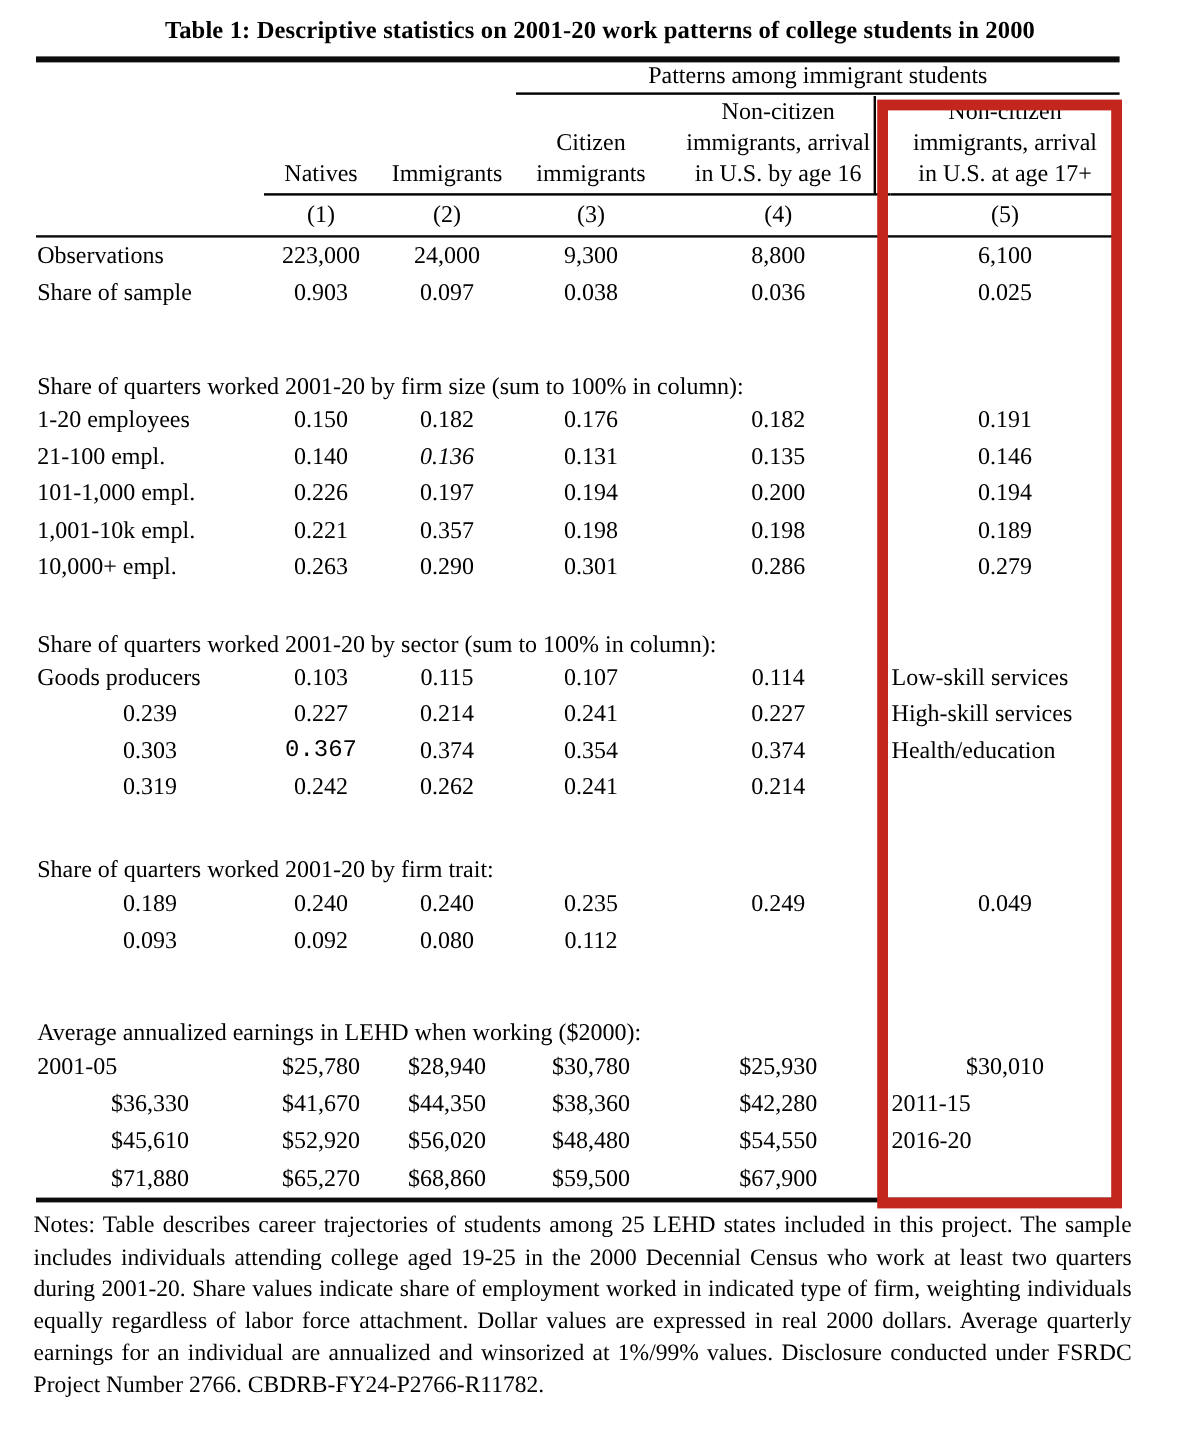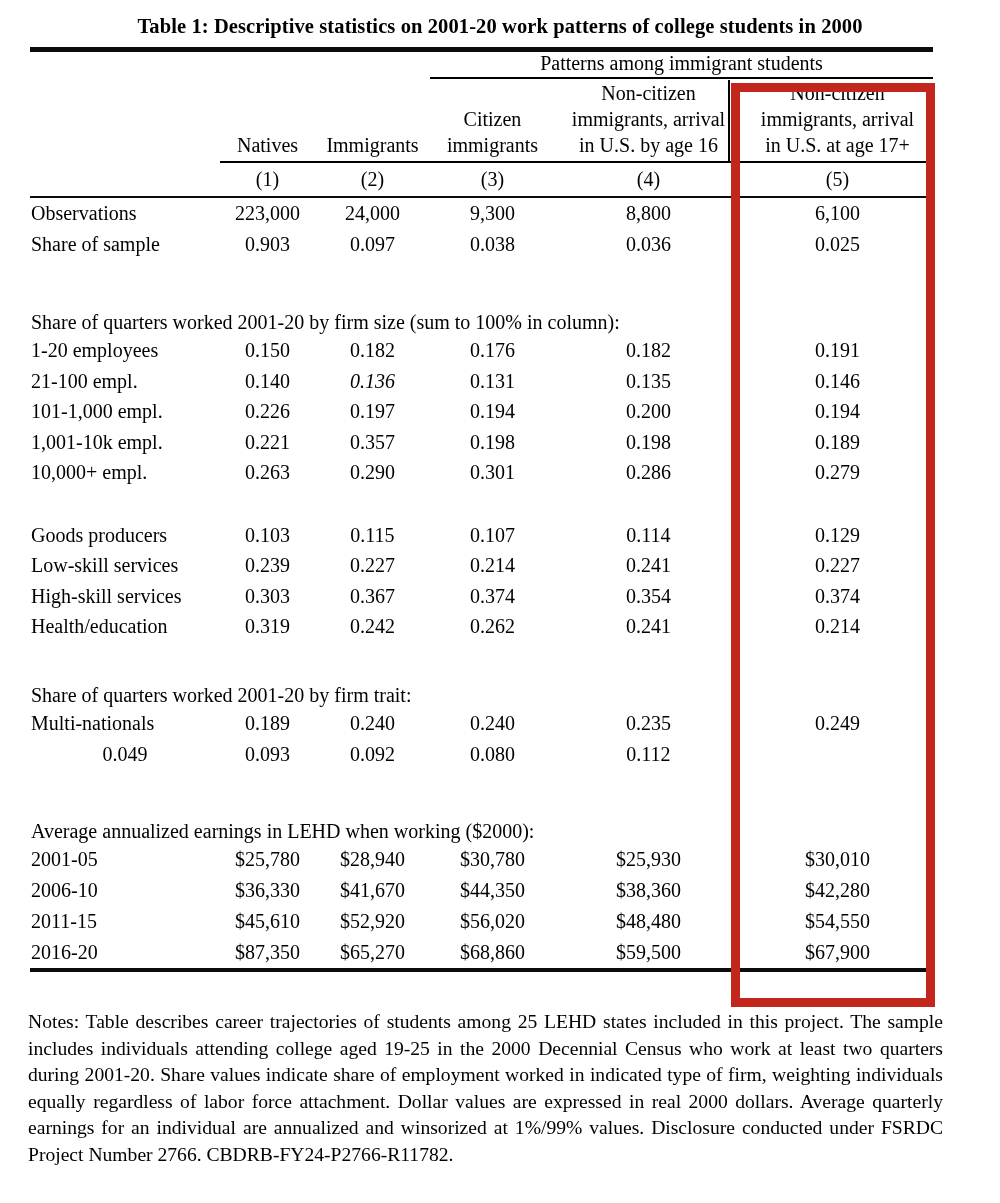--- a/index.html
+++ b/index.html
@@ -123,79 +123,77 @@
       <div class="cell mid" style="height: 30.5px;">0.198</div>
       <div class="cell mid" style="height: 30.5px;">0.198</div>
       <div class="cell mid" style="height: 30.5px;">0.189</div>
       <div class="cell lbl mid" style="height: 30.5px;">10,000+ empl.</div>
       <div class="cell mid" style="height: 30.5px;">0.263</div>
       <div class="cell mid" style="height: 30.5px;">0.290</div>
       <div class="cell mid" style="height: 30.5px;">0.301</div>
       <div class="cell mid" style="height: 30.5px;">0.286</div>
       <div class="cell mid" style="height: 30.5px;">0.279</div>
       <div class="spacer" style="height: 32px;"></div>
+      <div class="sect" style="height: 30px;">Share of quarters worked 2001-20 by sector (sum to 100% in column):</div>
       <div class="cell lbl mid" style="height: 30.5px;">Goods producers</div>
       <div class="cell mid" style="height: 30.5px;">0.103</div>
       <div class="cell mid" style="height: 30.5px;">0.115</div>
       <div class="cell mid" style="height: 30.5px;">0.107</div>
       <div class="cell mid" style="height: 30.5px;">0.114</div>
-      <div class="cell mid" style="height: 30.5px;">0.129</div>
       <div class="cell lbl mid" style="height: 30.5px;">Low-skill services</div>
       <div class="cell mid" style="height: 30.5px;">0.239</div>
       <div class="cell mid" style="height: 30.5px;">0.227</div>
       <div class="cell mid" style="height: 30.5px;">0.214</div>
       <div class="cell mid" style="height: 30.5px;">0.241</div>
       <div class="cell mid" style="height: 30.5px;">0.227</div>
       <div class="cell lbl mid" style="height: 30.5px;">High-skill services</div>
       <div class="cell mid" style="height: 30.5px;">0.303</div>
-      <div class="cell mid" style="height: 30.5px;">0.367</div>
+      <div class="cell mid" style="height: 30.5px; font-family: Liberation Mono, monospace;">0.367</div>
       <div class="cell mid" style="height: 30.5px;">0.374</div>
       <div class="cell mid" style="height: 30.5px;">0.354</div>
       <div class="cell mid" style="height: 30.5px;">0.374</div>
       <div class="cell lbl mid" style="height: 30.5px;">Health/education</div>
       <div class="cell mid" style="height: 30.5px;">0.319</div>
       <div class="cell mid" style="height: 30.5px;">0.242</div>
       <div class="cell mid" style="height: 30.5px;">0.262</div>
       <div class="cell mid" style="height: 30.5px;">0.241</div>
       <div class="cell mid" style="height: 30.5px;">0.214</div>
       <div class="spacer" style="height: 36px;"></div>
       <div class="sect" style="height: 30px;">Share of quarters worked 2001-20 by firm trait:</div>
-      <div class="cell lbl mid" style="height: 31px;">Multi-nationals</div>
       <div class="cell mid" style="height: 31px;">0.189</div>
       <div class="cell mid" style="height: 31px;">0.240</div>
       <div class="cell mid" style="height: 31px;">0.240</div>
       <div class="cell mid" style="height: 31px;">0.235</div>
       <div class="cell mid" style="height: 31px;">0.249</div>
       <div class="cell mid" style="height: 31px;">0.049</div>
       <div class="cell mid" style="height: 31px;">0.093</div>
       <div class="cell mid" style="height: 31px;">0.092</div>
       <div class="cell mid" style="height: 31px;">0.080</div>
       <div class="cell mid" style="height: 31px;">0.112</div>
       <div class="spacer" style="height: 44px;"></div>
       <div class="sect" style="height: 30px;">Average annualized earnings in LEHD when working ($2000):</div>
       <div class="cell lbl mid" style="height: 31px;">2001-05</div>
       <div class="cell mid" style="height: 31px;">$25,780</div>
       <div class="cell mid" style="height: 31px;">$28,940</div>
       <div class="cell mid" style="height: 31px;">$30,780</div>
       <div class="cell mid" style="height: 31px;">$25,930</div>
       <div class="cell mid" style="height: 31px;">$30,010</div>
-      <div class="cell lbl mid" style="height: 31px;">2006-10</div>
       <div class="cell mid" style="height: 31px;">$36,330</div>
       <div class="cell mid" style="height: 31px;">$41,670</div>
       <div class="cell mid" style="height: 31px;">$44,350</div>
       <div class="cell mid" style="height: 31px;">$38,360</div>
       <div class="cell mid" style="height: 31px;">$42,280</div>
       <div class="cell lbl mid" style="height: 31px;">2011-15</div>
       <div class="cell mid" style="height: 31px;">$45,610</div>
       <div class="cell mid" style="height: 31px;">$52,920</div>
       <div class="cell mid" style="height: 31px;">$56,020</div>
       <div class="cell mid" style="height: 31px;">$48,480</div>
       <div class="cell mid" style="height: 31px;">$54,550</div>
       <div class="cell lbl mid" style="height: 31px;">2016-20</div>
-      <div class="cell mid" style="height: 31px;">$87,350</div>
+      <div class="cell mid" style="height: 31px;">$71,880</div>
       <div class="cell mid" style="height: 31px;">$65,270</div>
       <div class="cell mid" style="height: 31px;">$68,860</div>
       <div class="cell mid" style="height: 31px;">$59,500</div>
       <div class="cell mid" style="height: 31px;">$67,900</div>
       <div class="rulerow" style="height: 4px;"></div>
     </div>
 
   <div class="notes">Notes: Table describes career trajectories of students among 25 LEHD states included in this project. The sample includes individuals attending college aged 19-25 in the 2000 Decennial Census who work at least two quarters during 2001-20. Share values indicate share of employment worked in indicated type of firm, weighting individuals equally regardless of labor force attachment. Dollar values are expressed in real 2000 dollars. Average quarterly earnings for an individual are annualized and winsorized at 1%/99% values. Disclosure conducted under FSRDC Project Number 2766. CBDRB-FY24-P2766-R11782.</div>
 
   <div class="vline-black" style="left:728px;top:80px;width:2px;height:82px;"></div>

